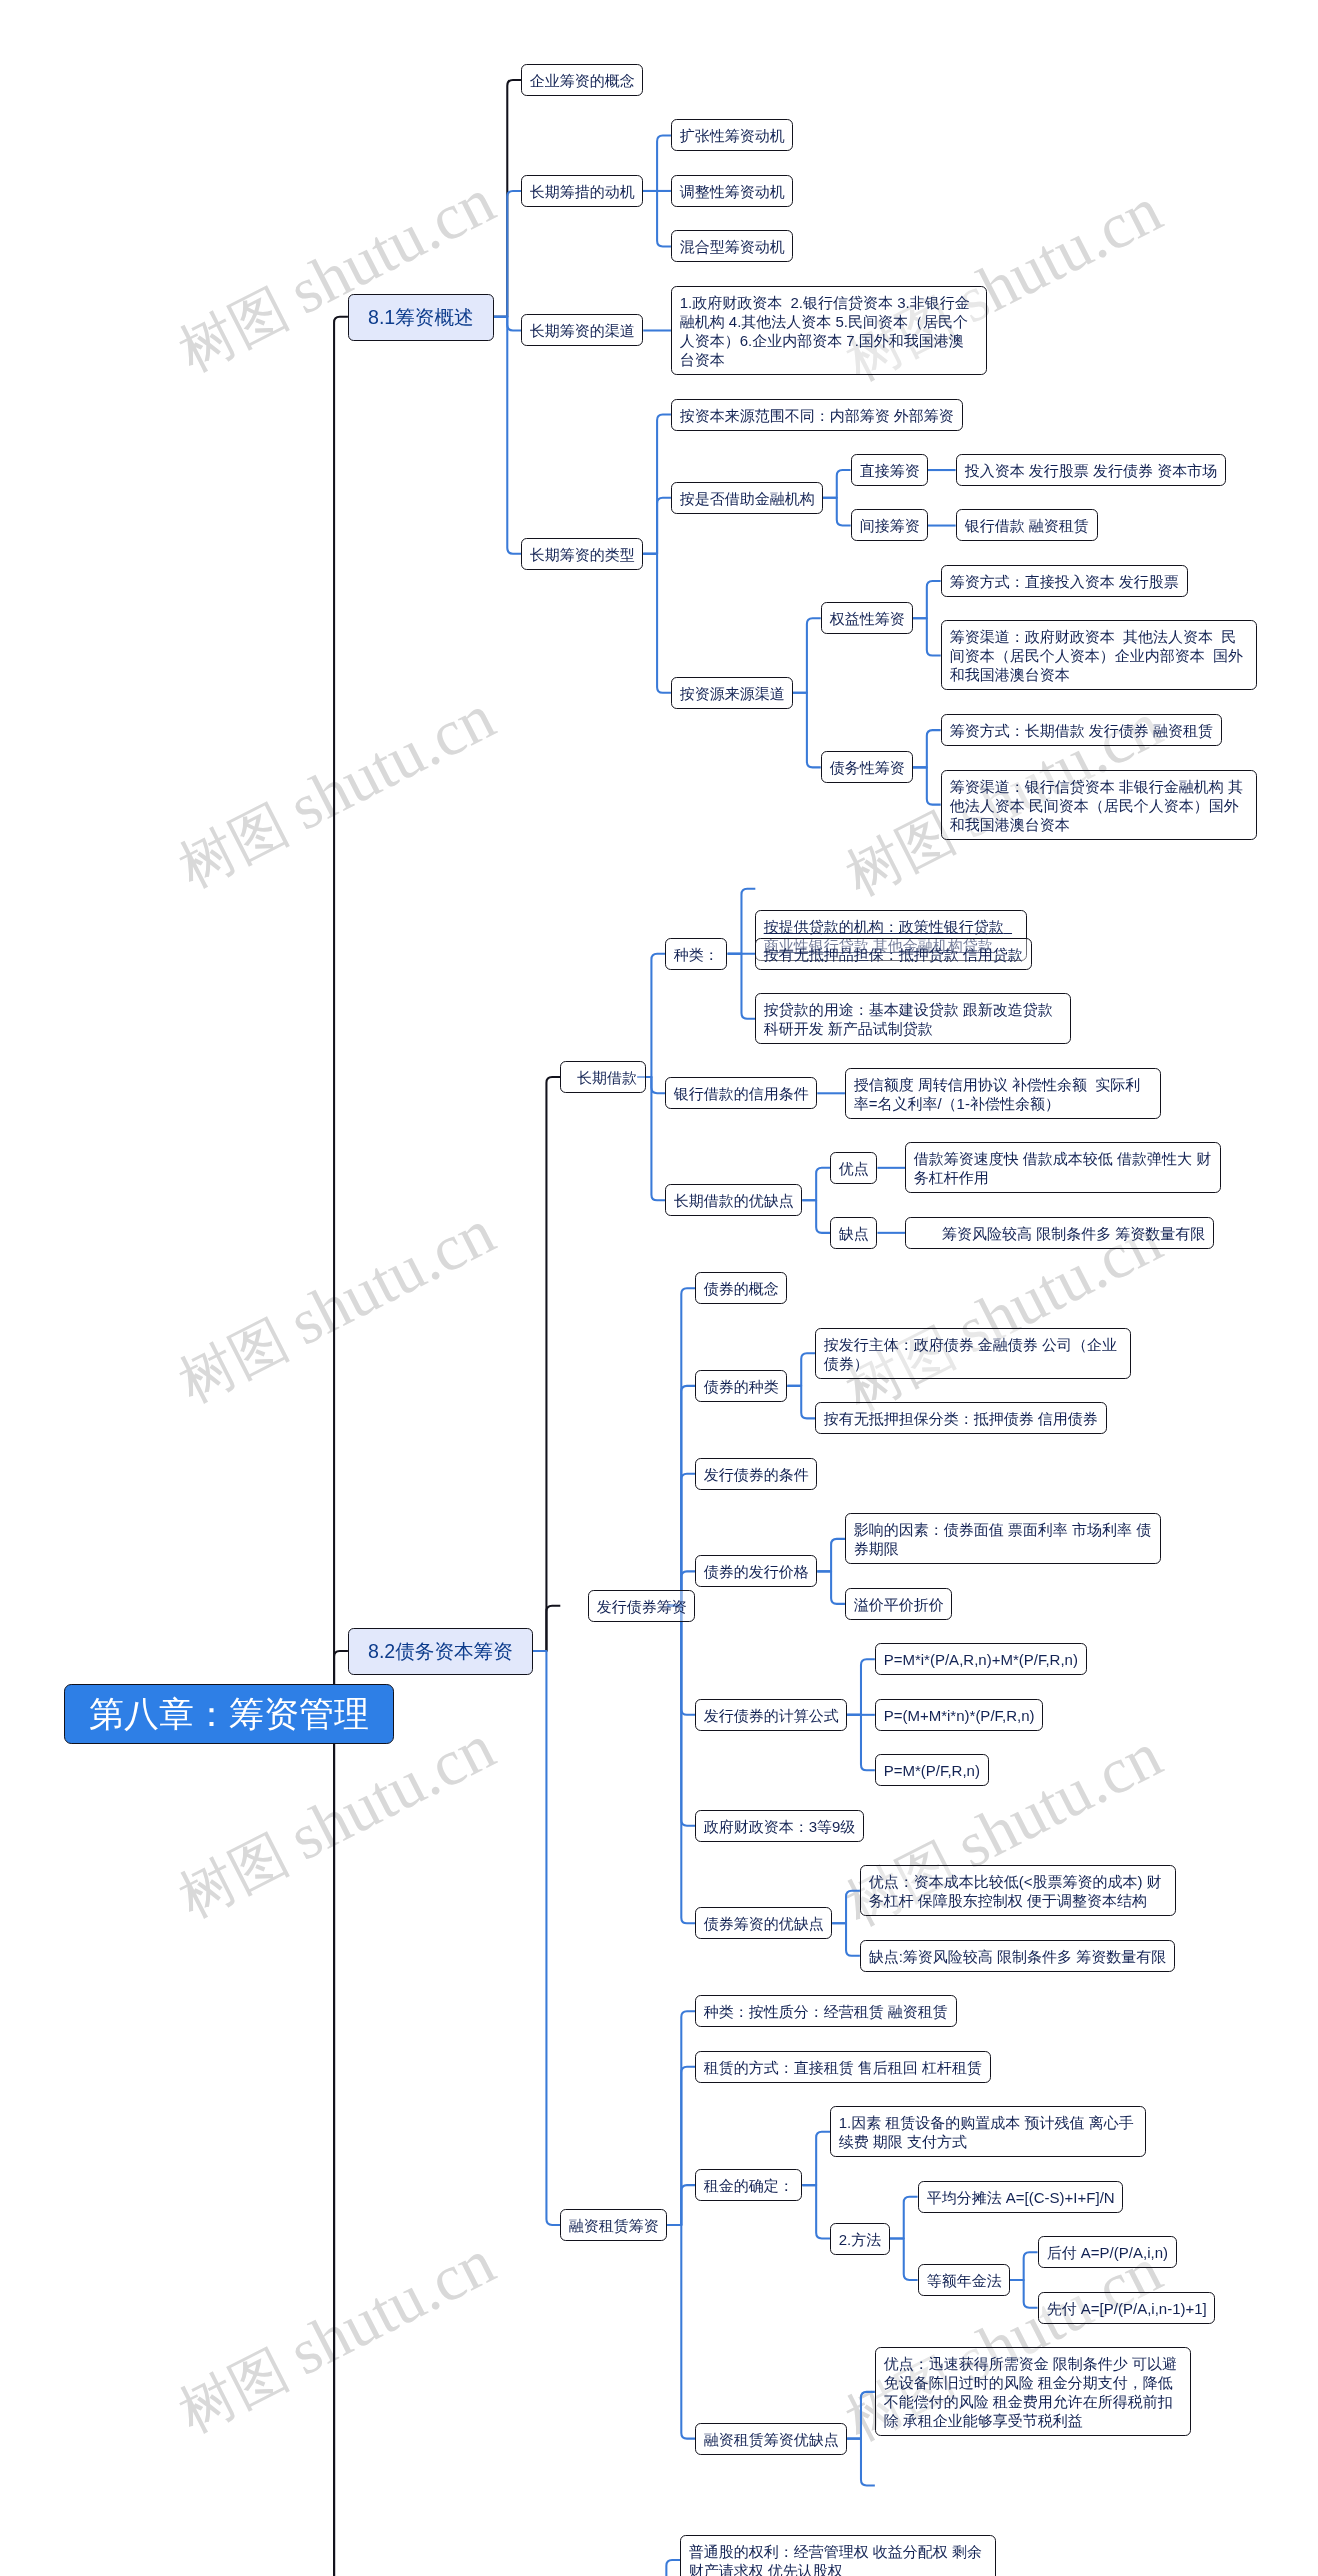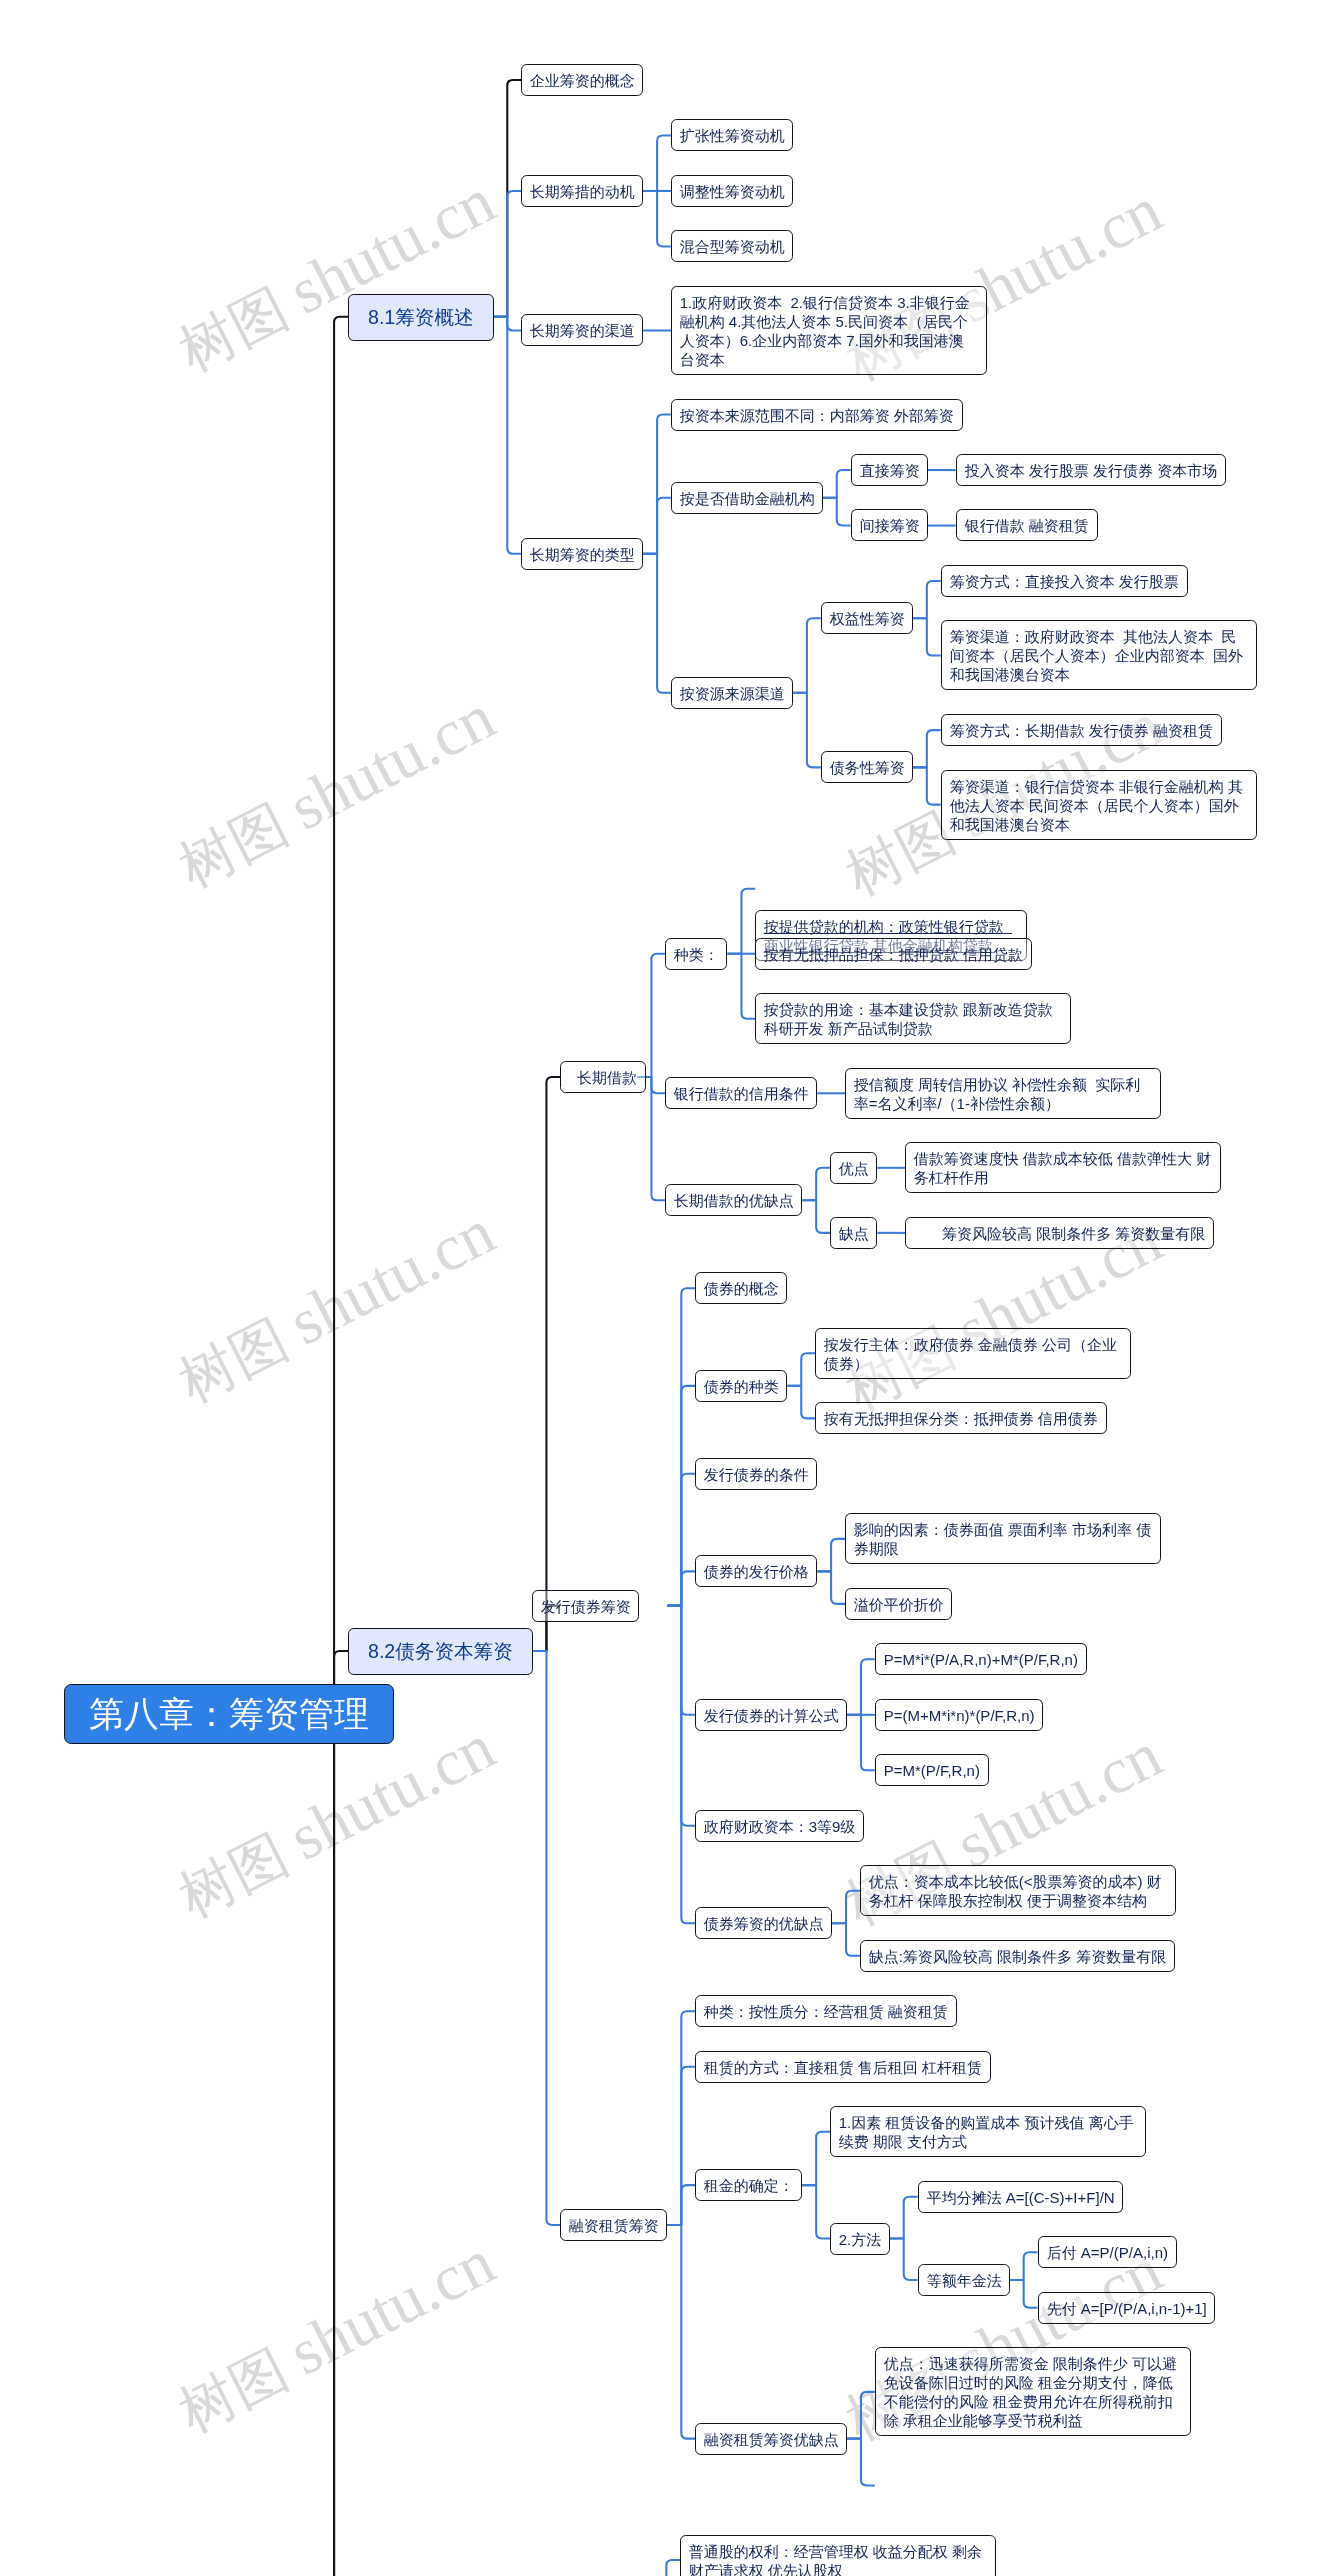--- a/index.html
+++ b/index.html
@@ -148,21 +148,21 @@
     <div class="node" style="width: 272px; left: 755px; top: 910px; text-decoration: underline;">按提供贷款的机构：政策性银行贷款  商业性银行贷款 其他金融机构贷款</div>
     <div class="node" style="left: 755px; top: 938px;">按有无抵押品担保：抵押贷款 信用贷款</div>
     <div class="node" style="width: 316px; left: 755px; top: 993px;">按贷款的用途：基本建设贷款 跟新改造贷款 科研开发 新产品试制贷款</div>
     <div class="node" style="left: 665px; top: 1077px;">银行借款的信用条件</div>
     <div class="node" style="width: 316px; left: 845px; top: 1068px;">授信额度 周转信用协议 补偿性余额  实际利率=名义利率/（1-补偿性余额）</div>
     <div class="node" style="left: 665px; top: 1184px;">长期借款的优缺点</div>
     <div class="node" style="left: 830px; top: 1152px;">优点</div>
     <div class="node" style="width: 316px; left: 905px; top: 1142px;">借款筹资速度快 借款成本较低 借款弹性大 财务杠杆作用</div>
     <div class="node" style="left: 830px; top: 1217px;">缺点</div>
     <div class="node" style="left: 905px; top: 1217px; padding-left: 36px;">筹资风险较高 限制条件多 筹资数量有限</div>
-    <div class="node" style="left: 532px; top: 1590px;">发行债券筹资</div>
+    <div class="node" style="left: 588px; top: 1590px;">发行债券筹资</div>
     <div class="node" style="left: 695px; top: 1272px;">债券的概念</div>
     <div class="node" style="left: 695px; top: 1370px;">债券的种类</div>
     <div class="node" style="width: 316px; left: 815px; top: 1328px;">按发行主体：政府债券 金融债券 公司（企业债券）</div>
     <div class="node" style="left: 815px; top: 1402px;">按有无抵押担保分类：抵押债券 信用债券</div>
     <div class="node" style="left: 695px; top: 1458px;">发行债券的条件</div>
     <div class="node" style="left: 695px; top: 1555px;">债券的发行价格</div>
     <div class="node" style="width: 316px; left: 845px; top: 1513px;">影响的因素：债券面值 票面利率 市场利率 债券期限</div>
     <div class="node" style="left: 845px; top: 1588px;">溢价平价折价</div>
     <div class="node" style="left: 695px; top: 1699px;">发行债券的计算公式</div>
     <div class="node" style="left: 875px; top: 1643px;">P=M*i*(P/A,R,n)+M*(P/F,R,n)</div>

